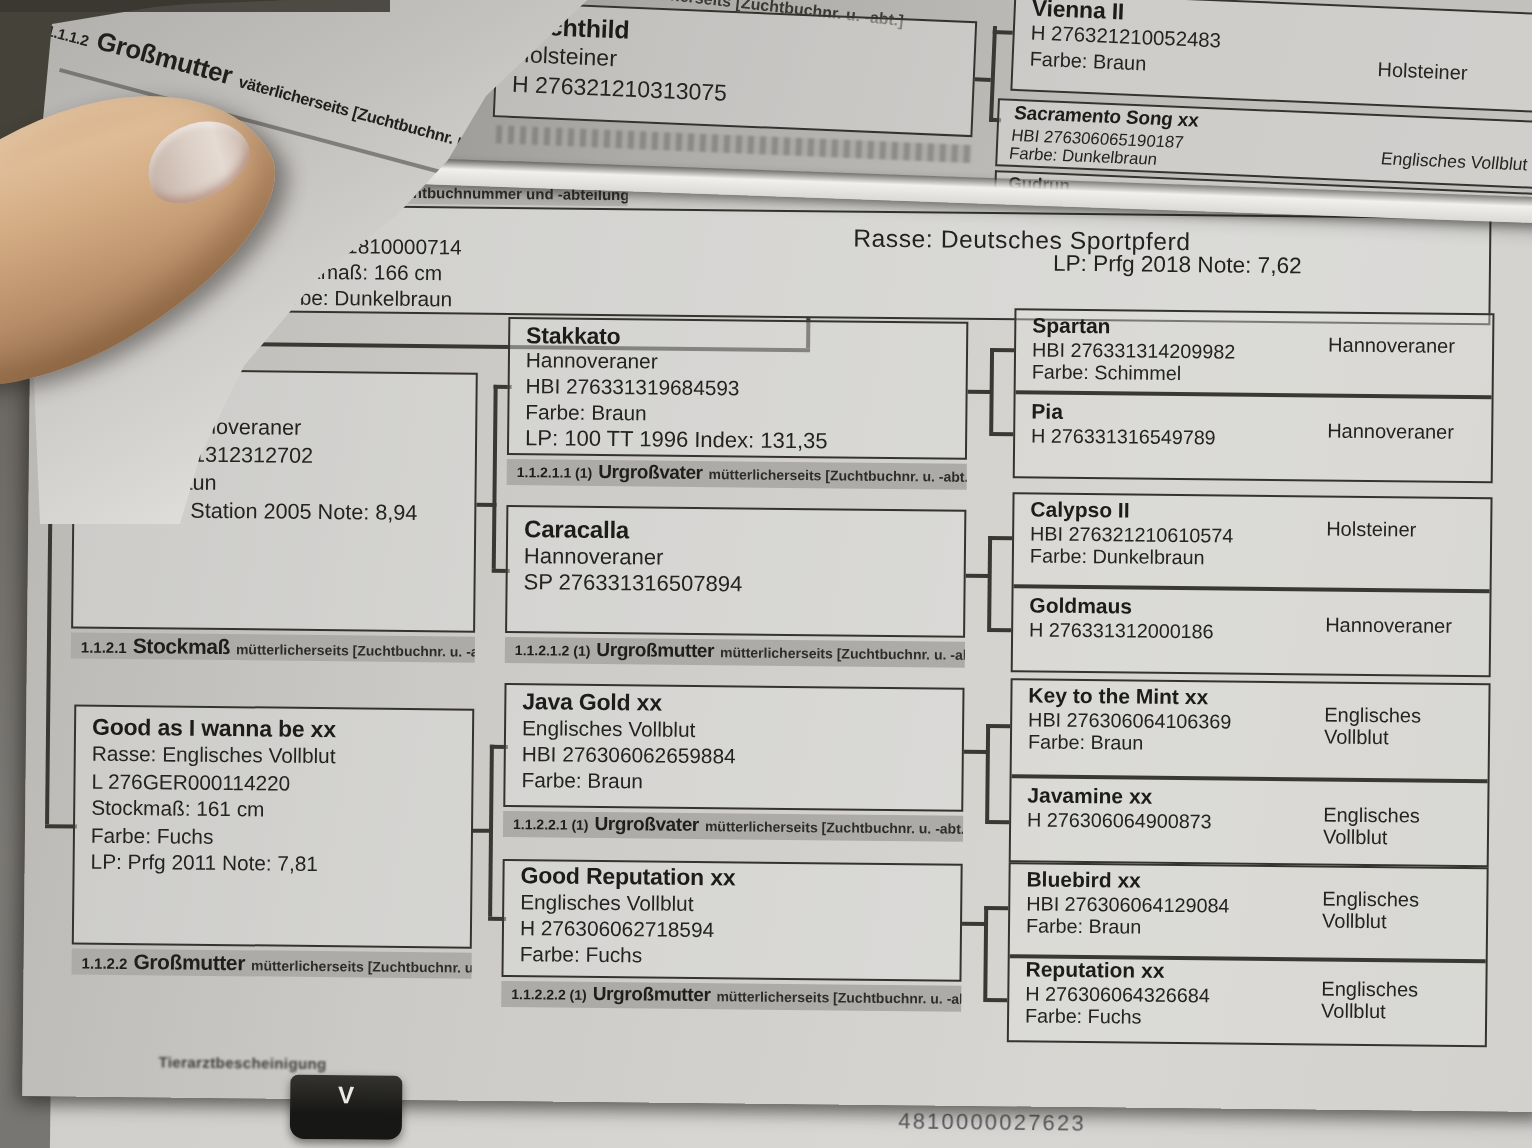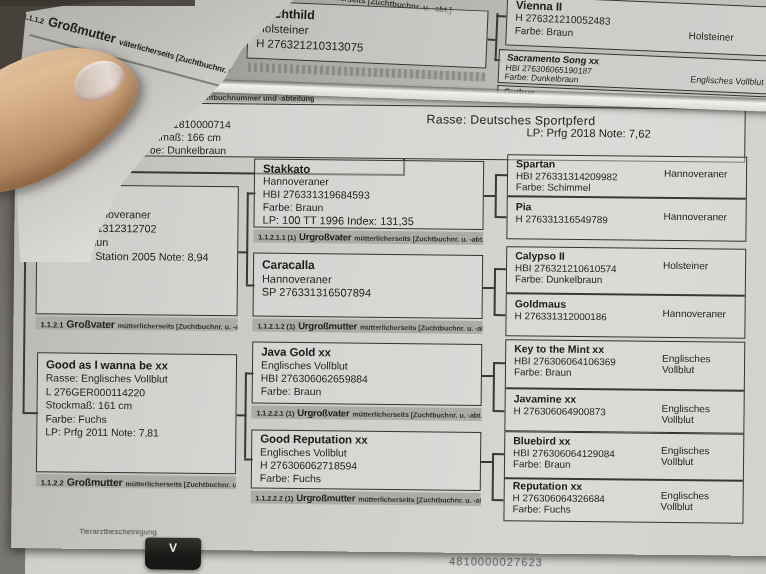--- a/index.html
+++ b/index.html
@@ -36,21 +36,21 @@
   .strip .s{font-size:7px;font-weight:bold;opacity:.9}
   .ln{position:absolute;background:#3a3833}
   .h{height:1.6px}.v{width:1.6px}
   
   .panel{position:absolute;left:492px;width:240px;border:1.6px solid #35332e;background:rgba(225,224,221,.4)}
   .prow{position:absolute;left:0;right:0;padding:3px 4px 0 8px}
   .pname{font-weight:bold;font-size:10.5px;line-height:11.8px;color:#1d1c19}
   .pline{font-size:9.9px;line-height:11.4px;color:#24231f}
   .pbreed{position:absolute;left:156px;top:11px;font-size:10px;color:#24231f}
   
-  .vet{position:absolute;left:68px;top:446px;font-size:7.5px;font-weight:normal;color:rgba(28,28,24,.82);
+  .vet{position:absolute;left:68px;top:446px;font-size:7.5px;font-weight:bold;color:rgba(28,28,24,.82);
     letter-spacing:.2px;filter:blur(.4px)}
   .vtab{position:absolute;left:134px;top:456px;width:56px;height:32px;border-radius:4px 4px 7px 7px;
     background:linear-gradient(180deg,#34332f,#171715 60%);display:flex;align-items:flex-start;justify-content:center;
     color:#eceae6;font-size:12px;font-weight:bold;padding-top:3px;box-shadow:0 2px 4px rgba(20,19,17,.5)}
   
   .fold{position:absolute;left:0;top:0;width:700px;height:270px;
     clip-path:polygon(25px 8px,95px 2px,300px -6px,243px 48px,224px 80px,198px 108px,160px 138px,122px 183px,100px 228px,90px 262px,20px 262px,14px 120px,18px 40px);
     background:linear-gradient(150deg,#b0aeab 0%,#c3c1be 22%,#d9d7d4 42%,#f3f2f0 62%,#ffffff 78%,#dedcd9 94%);
     filter:drop-shadow(2px 3px 4px rgba(20,19,17,.5))}
   .fold-label{position:absolute;left:26px;top:5px;transform:rotate(15deg);transform-origin:0 0;
@@ -117,21 +117,21 @@
       <div class="pad" style="padding-top:6px">
         <div class="hname" style="font-size:12px;line-height:15px">Stalypso</div>
         <div class="hl" style="font-size:10.8px;line-height:14px">Rasse: Hannoveraner</div>
         <div class="hl" style="font-size:10.8px;line-height:14px">HBI 276431312312702</div>
         <div class="hl" style="font-size:10.8px;line-height:14px">Farbe: Braun</div>
         <div class="hl" style="font-size:10.8px;line-height:14px">LP: 30 TT Station 2005 Note: 8,94</div>
       </div>
     </div>
     <div class="strip" style="left:22px;top:236px;width:202px;height:13px">
       <span class="n" style="font-size:7.5px">1.1.2.1</span>
-      <span class="t" style="font-size:10.5px">Großvater</span>
+      <span class="t" style="font-size:10.5px">Stockmaß</span>
       <span class="s">mütterlicherseits [Zuchtbuchnr. u. -abt.]</span>
     </div>
 
     <div class="box" style="left:24px;top:272px;width:200px;height:120px">
       <div class="pad" style="padding-top:5px">
         <div class="hname">Good as I wanna be xx</div>
         <div class="hl" style="line-height:13.6px">Rasse: Englisches Vollblut</div>
         <div class="hl" style="line-height:13.6px">L 276GER000114220</div>
         <div class="hl" style="line-height:13.6px">Stockmaß: 161 cm</div>
         <div class="hl" style="line-height:13.6px">Farbe: Fuchs</div>

